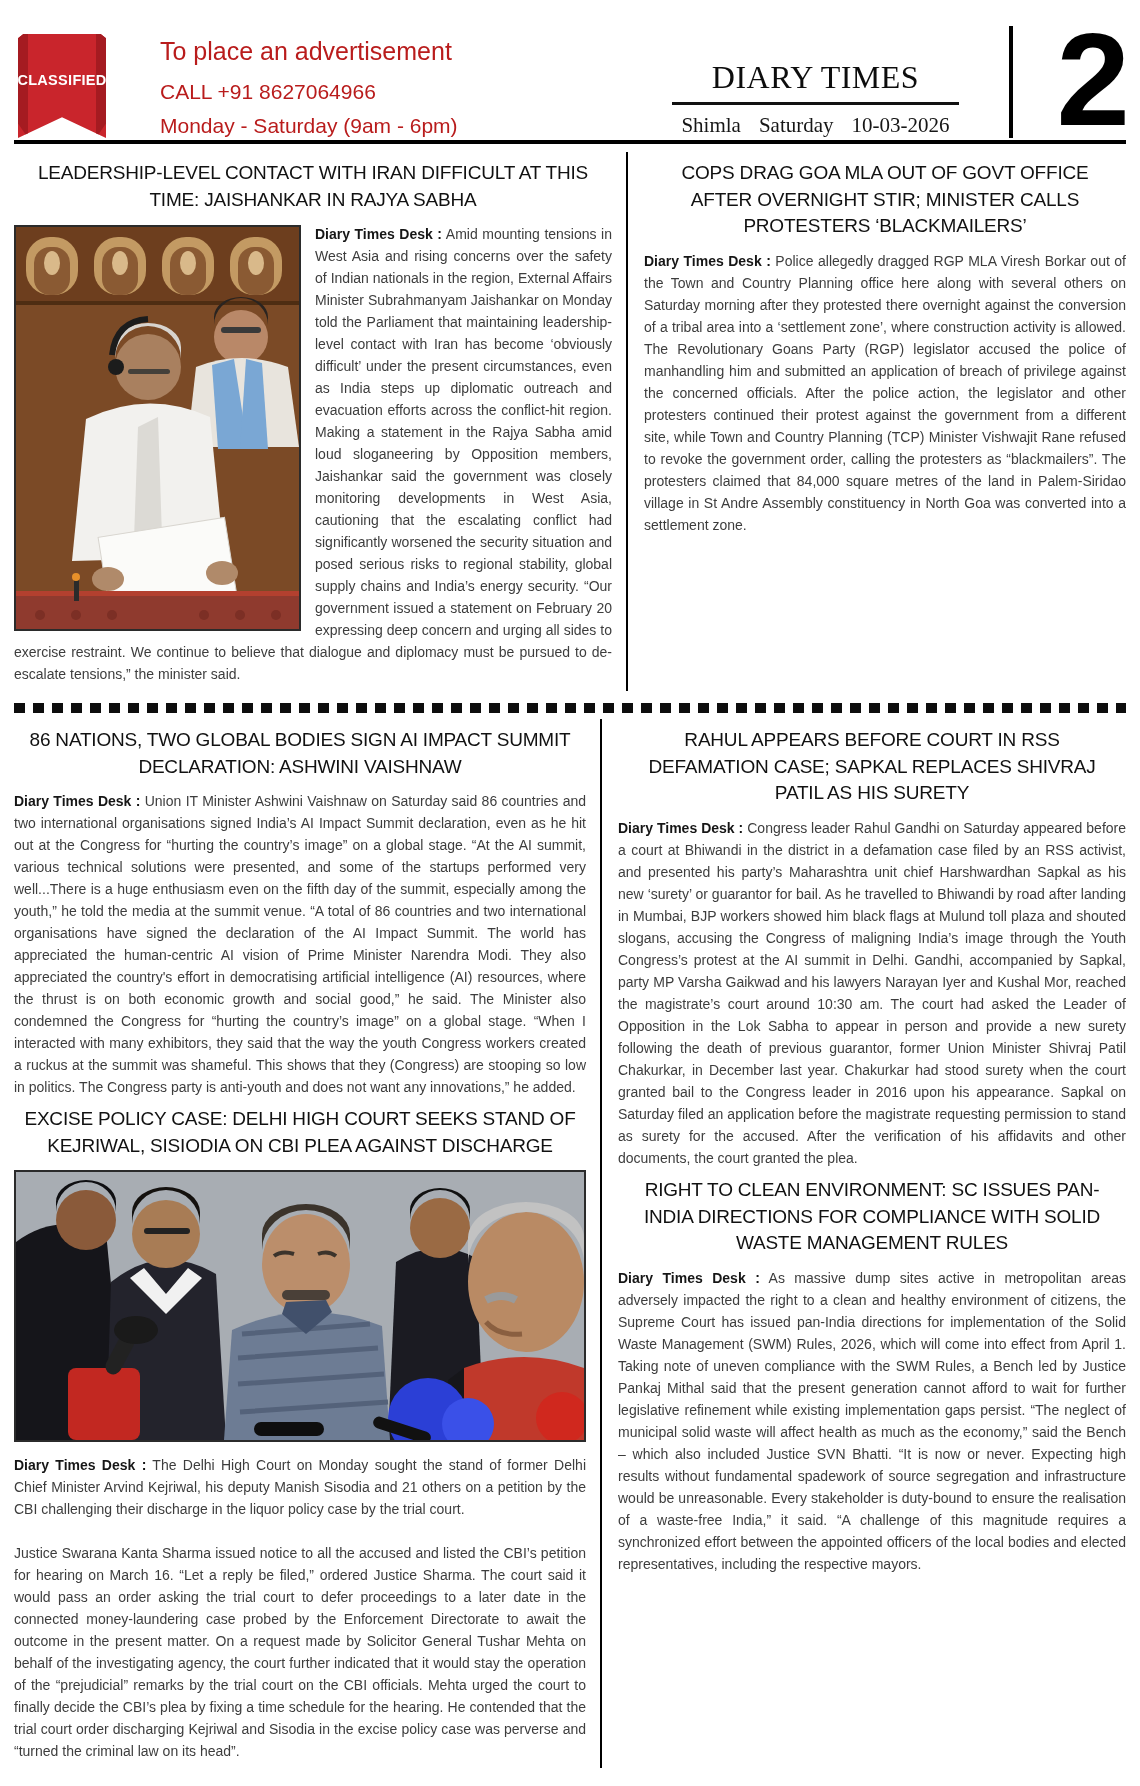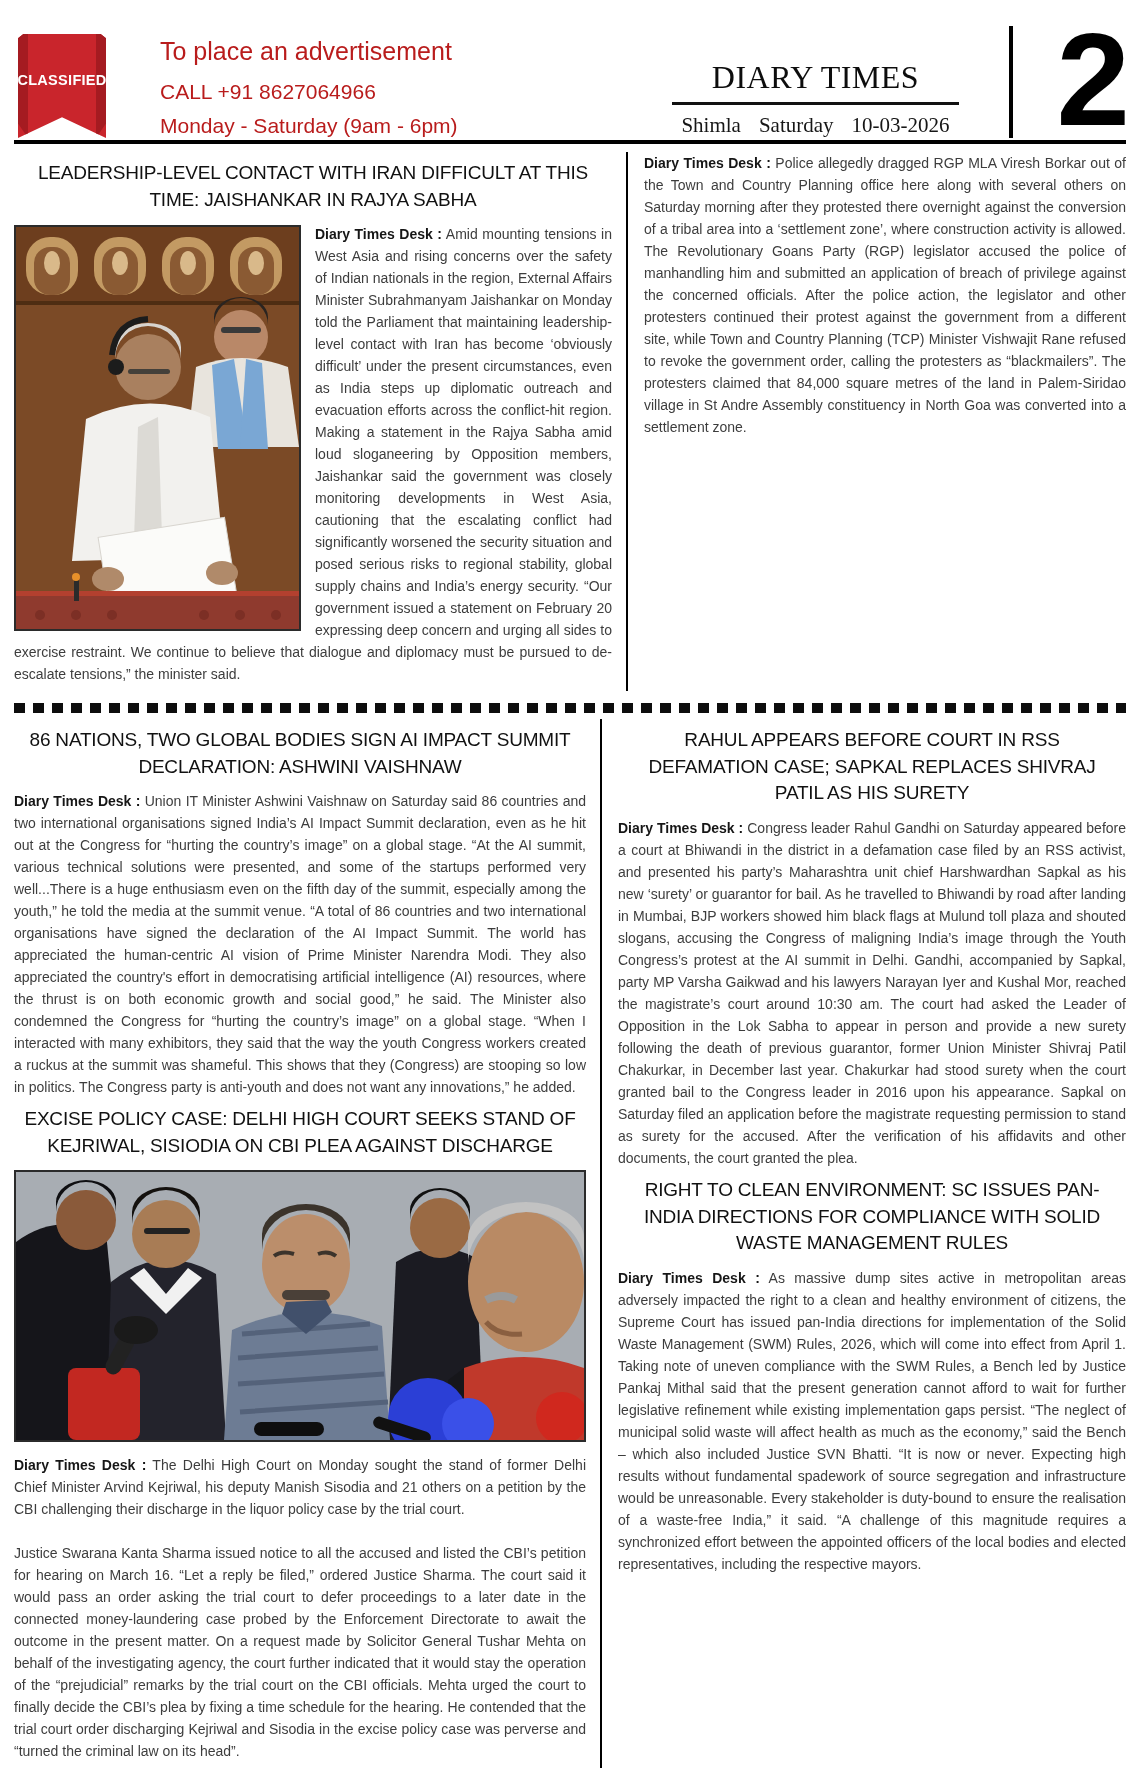--- a/index.html
+++ b/index.html
@@ -160,20 +160,21 @@
             <circle cx="60" cy="350" r="4" fill="#e8902a"></circle>
           </svg>
         </figure>
         <p class="body"><b class="desk">Diary Times Desk :</b> <span>Amid mounting tensions in West Asia and rising concerns over the safety of Indian nationals in the region, External Affairs Minister Subrahmanyam Jaishankar on Monday told the Parliament that maintaining leadership-level contact with Iran has become ‘obviously difficult’ under the present circumstances, even as India steps up diplomatic outreach and evacuation efforts across the conflict-hit region. Making a statement in the Rajya Sabha amid loud sloganeering by Opposition members, Jaishankar said the government was closely monitoring developments in West Asia, cautioning that the escalating conflict had significantly worsened the security situation and posed serious risks to regional stability, global supply chains and India’s energy security. “Our government issued a statement on February 20 expressing deep concern and urging all sides to exercise restraint. We continue to believe that dialogue and diplomacy must be pursued to de-escalate tensions,” the minister said.</span></p>
       </div>
     </article>
 
     <div class="vline"></div>
 
     <article class="col-pad-r">
+      <h2 class="headline">COPS DRAG GOA MLA OUT OF GOVT OFFICE AFTER OVERNIGHT STIR; MINISTER CALLS PROTESTERS ‘BLACKMAILERS’</h2>
       <p class="body"><b class="desk">Diary Times Desk :</b> <span>Police allegedly dragged RGP MLA Viresh Borkar out of the Town and Country Planning office here along with several others on Saturday morning after they protested there overnight against the conversion of a tribal area into a ‘settlement zone’, where construction activity is allowed. The Revolutionary Goans Party (RGP) legislator accused the police of manhandling him and submitted an application of breach of privilege against the concerned officials. After the police action, the legislator and other protesters continued their protest against the government from a different site, while Town and Country Planning (TCP) Minister Vishwajit Rane refused to revoke the government order, calling the protesters as “blackmailers”. The protesters claimed that 84,000 square metres of the land in Palem-Siridao village in St Andre Assembly constituency in North Goa was converted into a settlement zone.</span></p>
     </article>
   </section>
 
   <div class="dotted"></div>
 
   <section class="bottom-grid">
     <div class="col-pad-l">
 
       <article>

